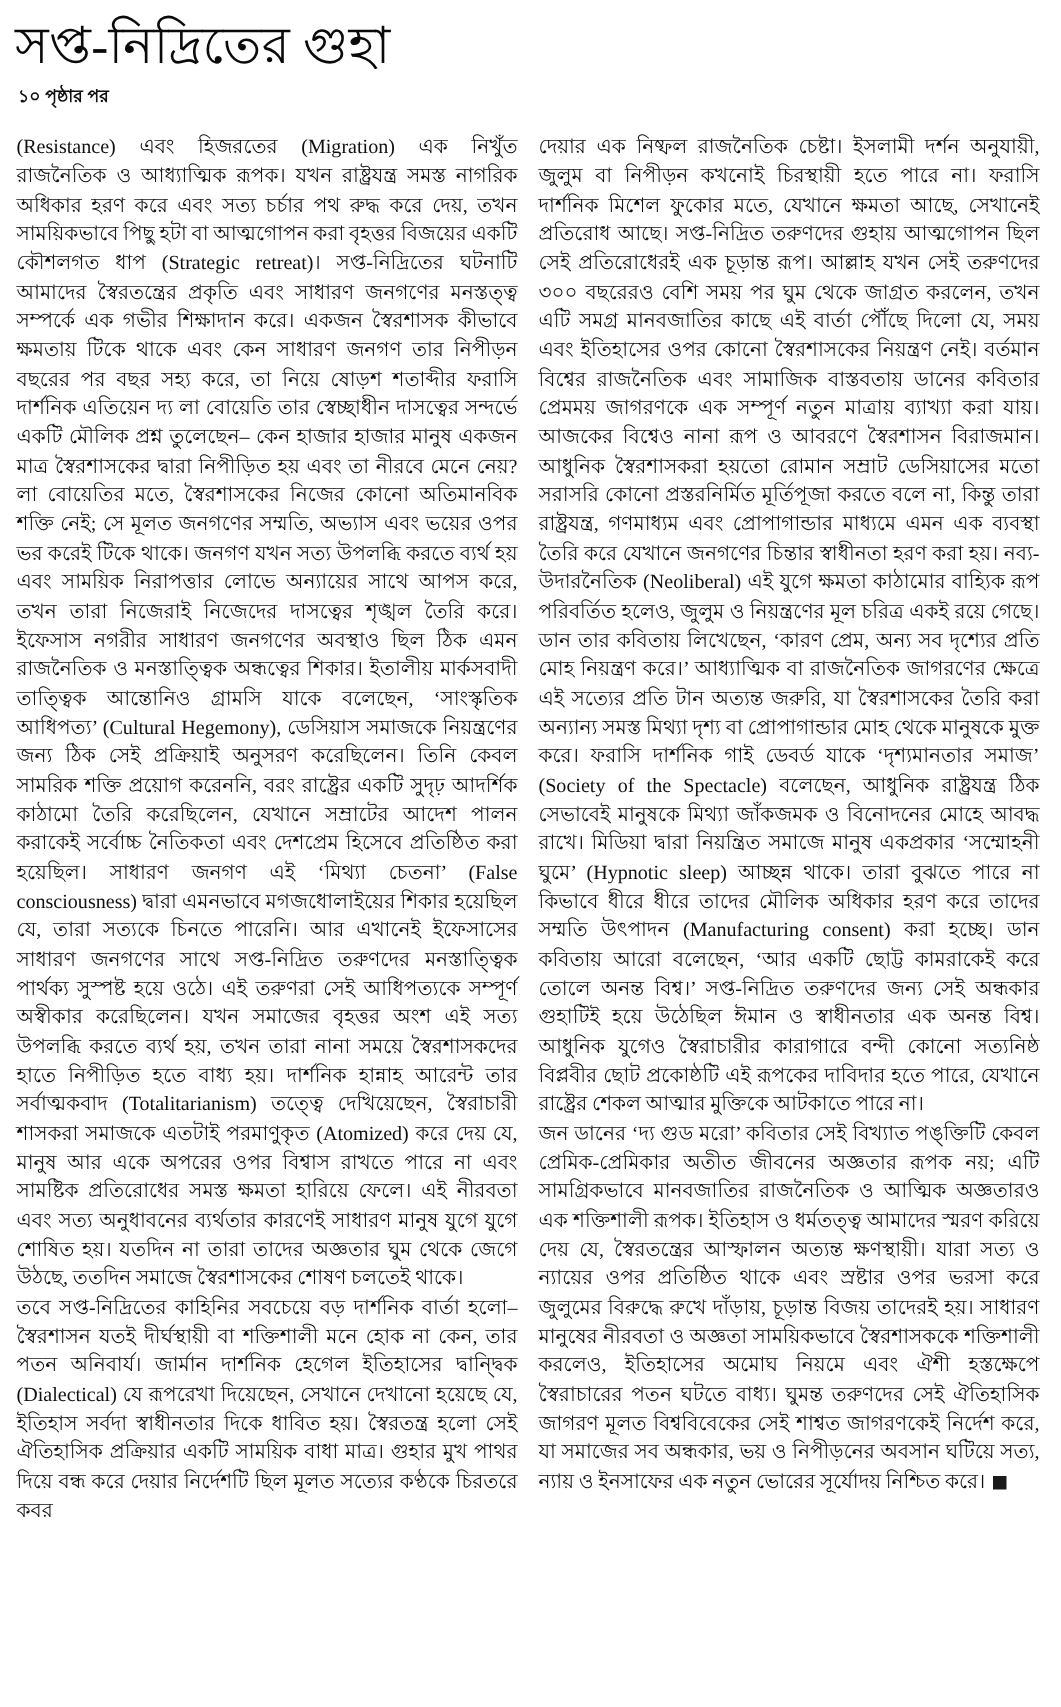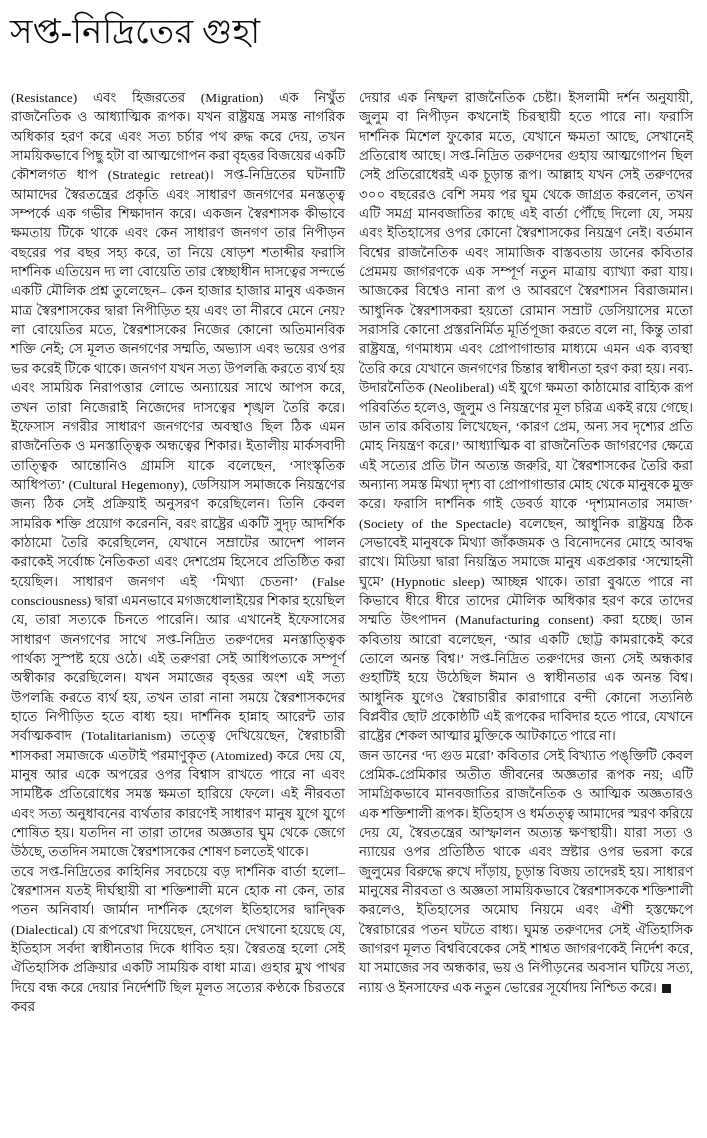--- a/index.html
+++ b/index.html
@@ -85,20 +85,21 @@
     text-rendering: optimizeLegibility;
   }
 </style>
 </head>
 <body>
 
 <div class="page">
 
   <div class="masthead">
     <h1 class="article-title">সপ্ত-নিদ্রিতের গুহা</h1>
+    <div class="continued-from">১০ পৃষ্ঠার পর</div>
   </div>
 
   <div class="columns">
 
     <div class="column">
       <p>(Resistance) এবং হিজরতের (Migration) এক নিখুঁত রাজনৈতিক ও আধ্যাত্মিক রূপক। যখন রাষ্ট্রযন্ত্র সমস্ত নাগরিক অধিকার হরণ করে এবং সত্য চর্চার পথ রুদ্ধ করে দেয়, তখন সাময়িকভাবে পিছু হটা বা আত্মগোপন করা বৃহত্তর বিজয়ের একটি কৌশলগত ধাপ (Strategic retreat)। সপ্ত-নিদ্রিতের ঘটনাটি আমাদের স্বৈরতন্ত্রের প্রকৃতি এবং সাধারণ জনগণের মনস্তত্ত্ব সম্পর্কে এক গভীর শিক্ষাদান করে। একজন স্বৈরশাসক কীভাবে ক্ষমতায় টিকে থাকে এবং কেন সাধারণ জনগণ তার নিপীড়ন বছরের পর বছর সহ্য করে, তা নিয়ে ষোড়শ শতাব্দীর ফরাসি দার্শনিক এতিয়েন দ্য লা বোয়েতি তার স্বেচ্ছাধীন দাসত্বের সন্দর্ভে একটি মৌলিক প্রশ্ন তুলেছেন– কেন হাজার হাজার মানুষ একজন মাত্র স্বৈরশাসকের দ্বারা নিপীড়িত হয় এবং তা নীরবে মেনে নেয়? লা বোয়েতির মতে, স্বৈরশাসকের নিজের কোনো অতিমানবিক শক্তি নেই; সে মূলত জনগণের সম্মতি, অভ্যাস এবং ভয়ের ওপর ভর করেই টিকে থাকে। জনগণ যখন সত্য উপলব্ধি করতে ব্যর্থ হয় এবং সাময়িক নিরাপত্তার লোভে অন্যায়ের সাথে আপস করে, তখন তারা নিজেরাই নিজেদের দাসত্বের শৃঙ্খল তৈরি করে। ইফেসাস নগরীর সাধারণ জনগণের অবস্থাও ছিল ঠিক এমন রাজনৈতিক ও মনস্তাত্ত্বিক অন্ধত্বের শিকার। ইতালীয় মার্কসবাদী তাত্ত্বিক আন্তোনিও গ্রামসি যাকে বলেছেন, ‘সাংস্কৃতিক আধিপত্য’ (Cultural Hegemony), ডেসিয়াস সমাজকে নিয়ন্ত্রণের জন্য ঠিক সেই প্রক্রিয়াই অনুসরণ করেছিলেন। তিনি কেবল সামরিক শক্তি প্রয়োগ করেননি, বরং রাষ্ট্রের একটি সুদৃঢ় আদর্শিক কাঠামো তৈরি করেছিলেন, যেখানে সম্রাটের আদেশ পালন করাকেই সর্বোচ্চ নৈতিকতা এবং দেশপ্রেম হিসেবে প্রতিষ্ঠিত করা হয়েছিল। সাধারণ জনগণ এই ‘মিথ্যা চেতনা’ (False consciousness) দ্বারা এমনভাবে মগজধোলাইয়ের শিকার হয়েছিল যে, তারা সত্যকে চিনতে পারেনি। আর এখানেই ইফেসাসের সাধারণ জনগণের সাথে সপ্ত-নিদ্রিত তরুণদের মনস্তাত্ত্বিক পার্থক্য সুস্পষ্ট হয়ে ওঠে। এই তরুণরা সেই আধিপত্যকে সম্পূর্ণ অস্বীকার করেছিলেন। যখন সমাজের বৃহত্তর অংশ এই সত্য উপলব্ধি করতে ব্যর্থ হয়, তখন তারা নানা সময়ে স্বৈরশাসকদের হাতে নিপীড়িত হতে বাধ্য হয়। দার্শনিক হান্নাহ আরেন্ট তার সর্বাত্মকবাদ (Totalitarianism) তত্ত্বে দেখিয়েছেন, স্বৈরাচারী শাসকরা সমাজকে এতটাই পরমাণুকৃত (Atomized) করে দেয় যে, মানুষ আর একে অপরের ওপর বিশ্বাস রাখতে পারে না এবং সামষ্টিক প্রতিরোধের সমস্ত ক্ষমতা হারিয়ে ফেলে। এই নীরবতা এবং সত্য অনুধাবনের ব্যর্থতার কারণেই সাধারণ মানুষ যুগে যুগে শোষিত হয়। যতদিন না তারা তাদের অজ্ঞতার ঘুম থেকে জেগে উঠছে, ততদিন সমাজে স্বৈরশাসকের শোষণ চলতেই থাকে।</p>
       <p>তবে সপ্ত-নিদ্রিতের কাহিনির সবচেয়ে বড় দার্শনিক বার্তা হলো– স্বৈরশাসন যতই দীর্ঘস্থায়ী বা শক্তিশালী মনে হোক না কেন, তার পতন অনিবার্য। জার্মান দার্শনিক হেগেল ইতিহাসের দ্বান্দ্বিক (Dialectical) যে রূপরেখা দিয়েছেন, সেখানে দেখানো হয়েছে যে, ইতিহাস সর্বদা স্বাধীনতার দিকে ধাবিত হয়। স্বৈরতন্ত্র হলো সেই ঐতিহাসিক প্রক্রিয়ার একটি সাময়িক বাধা মাত্র। গুহার মুখ পাথর দিয়ে বন্ধ করে দেয়ার নির্দেশটি ছিল মূলত সত্যের কণ্ঠকে চিরতরে কবর</p>
     </div>
 
     <div class="column">

